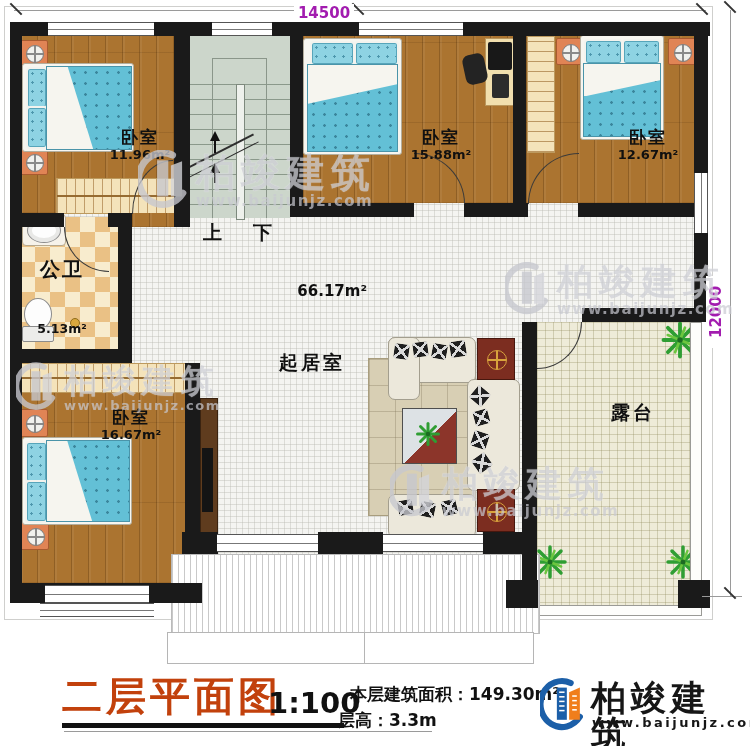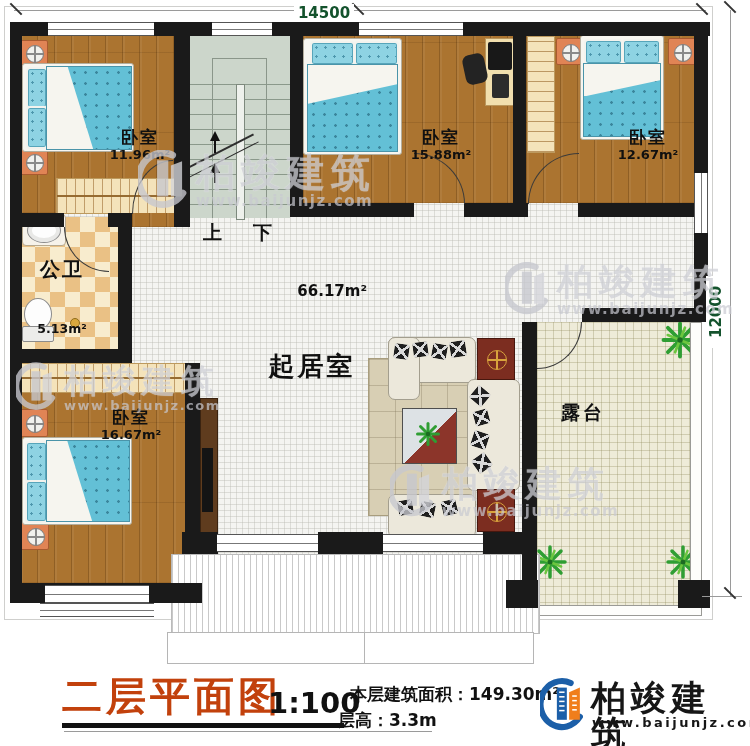--- a/index.html
+++ b/index.html
@@ -80,21 +80,21 @@
   .stem{position:absolute;background:#111;}
   .breakline{position:absolute;background:#2e2e2e;transform:rotate(-27deg);}
   
   .room-label{position:absolute;color:#101010;text-align:center;line-height:1.15;font-weight:bold;}
   .room-label .nm{font-size:17px;letter-spacing:2px;}
   .room-label .ar{font-size:13px;letter-spacing:0;}
   .updown{position:absolute;font-size:19px;font-weight:bold;color:#111;}
   
   .dimline{position:absolute;background:#9a9a9a;}
   .tick{position:absolute;width:16px;height:2px;background:#333;transform:rotate(45deg);}
-  .dimtext{position:absolute;color:#14532d;font-weight:bold;font-size:15px;background:#fff;text-align:center;}
+  .dimtext{position:absolute;color:#a21caf;font-weight:bold;font-size:15px;background:#fff;text-align:center;}
   .outline-thin{position:absolute;border:1px solid #cfcfcd;}
   
   .eave{position:absolute;background-color:#fff;border:1px solid #bbb;
     background-image:repeating-linear-gradient(90deg,#c9c9c9 0 1px,transparent 1px 6px);}
   .eave-box{position:absolute;background:#fff;border:1px solid #b5b5b5;}
   
   .wm{position:absolute;display:flex;align-items:center;gap:6px;opacity:.78;pointer-events:none;z-index:40;}
   .wm .col{display:flex;flex-direction:column;line-height:1;}
   .wm .brand{font-size:39px;font-weight:bold;letter-spacing:6px;color:rgba(201,202,209,.85);text-shadow:0 0 1px rgba(255,255,255,.7);}
   .wm .url{font-size:15px;font-weight:bold;letter-spacing:1.5px;color:rgba(201,202,209,.9);margin-top:2px;}
@@ -353,23 +353,23 @@
     <div class="ar" style="font-size:12.5px;margin-top:41px;">5.13m²</div>
   </div>
   <div class="room-label" style="left:92px;top:408px;width:78px;">
     <div class="nm">卧室</div>
     <div class="ar">16.67m²</div>
   </div>
   <div class="room-label" style="left:287px;top:283px;width:80px;">
     <div class="ar" style="font-size:15px;text-align:right;">66.17m²</div>
   </div>
   <div class="room-label" style="left:260px;top:352px;width:104px;">
-    <div class="nm" style="font-size:26px;letter-spacing:3px;">起居室</div>
-  </div>
-  <div class="room-label" style="left:553px;top:402px;width:60px;">
+    <div class="nm" style="font-size:19px;letter-spacing:3px;">起居室</div>
+  </div>
+  <div class="room-label" style="left:603px;top:402px;width:60px;">
     <div class="nm" style="font-size:19px;letter-spacing:3px;">露台</div>
   </div>
   <div class="updown" style="left:203px;top:220px;">上</div>
   <div class="updown" style="left:253px;top:220px;">下</div>
 
   <div class="dimline" style="left:14px;top:10px;width:692px;height:1px;"></div>
   <div class="tick" style="left:8px;top:8px;"></div>
   <div class="tick" style="left:350px;top:8px;"></div>
   <div class="tick" style="left:694px;top:8px;"></div>
   <div class="dimtext" style="left:294px;top:4px;width:60px;height:18px;line-height:18px;">14500</div>

